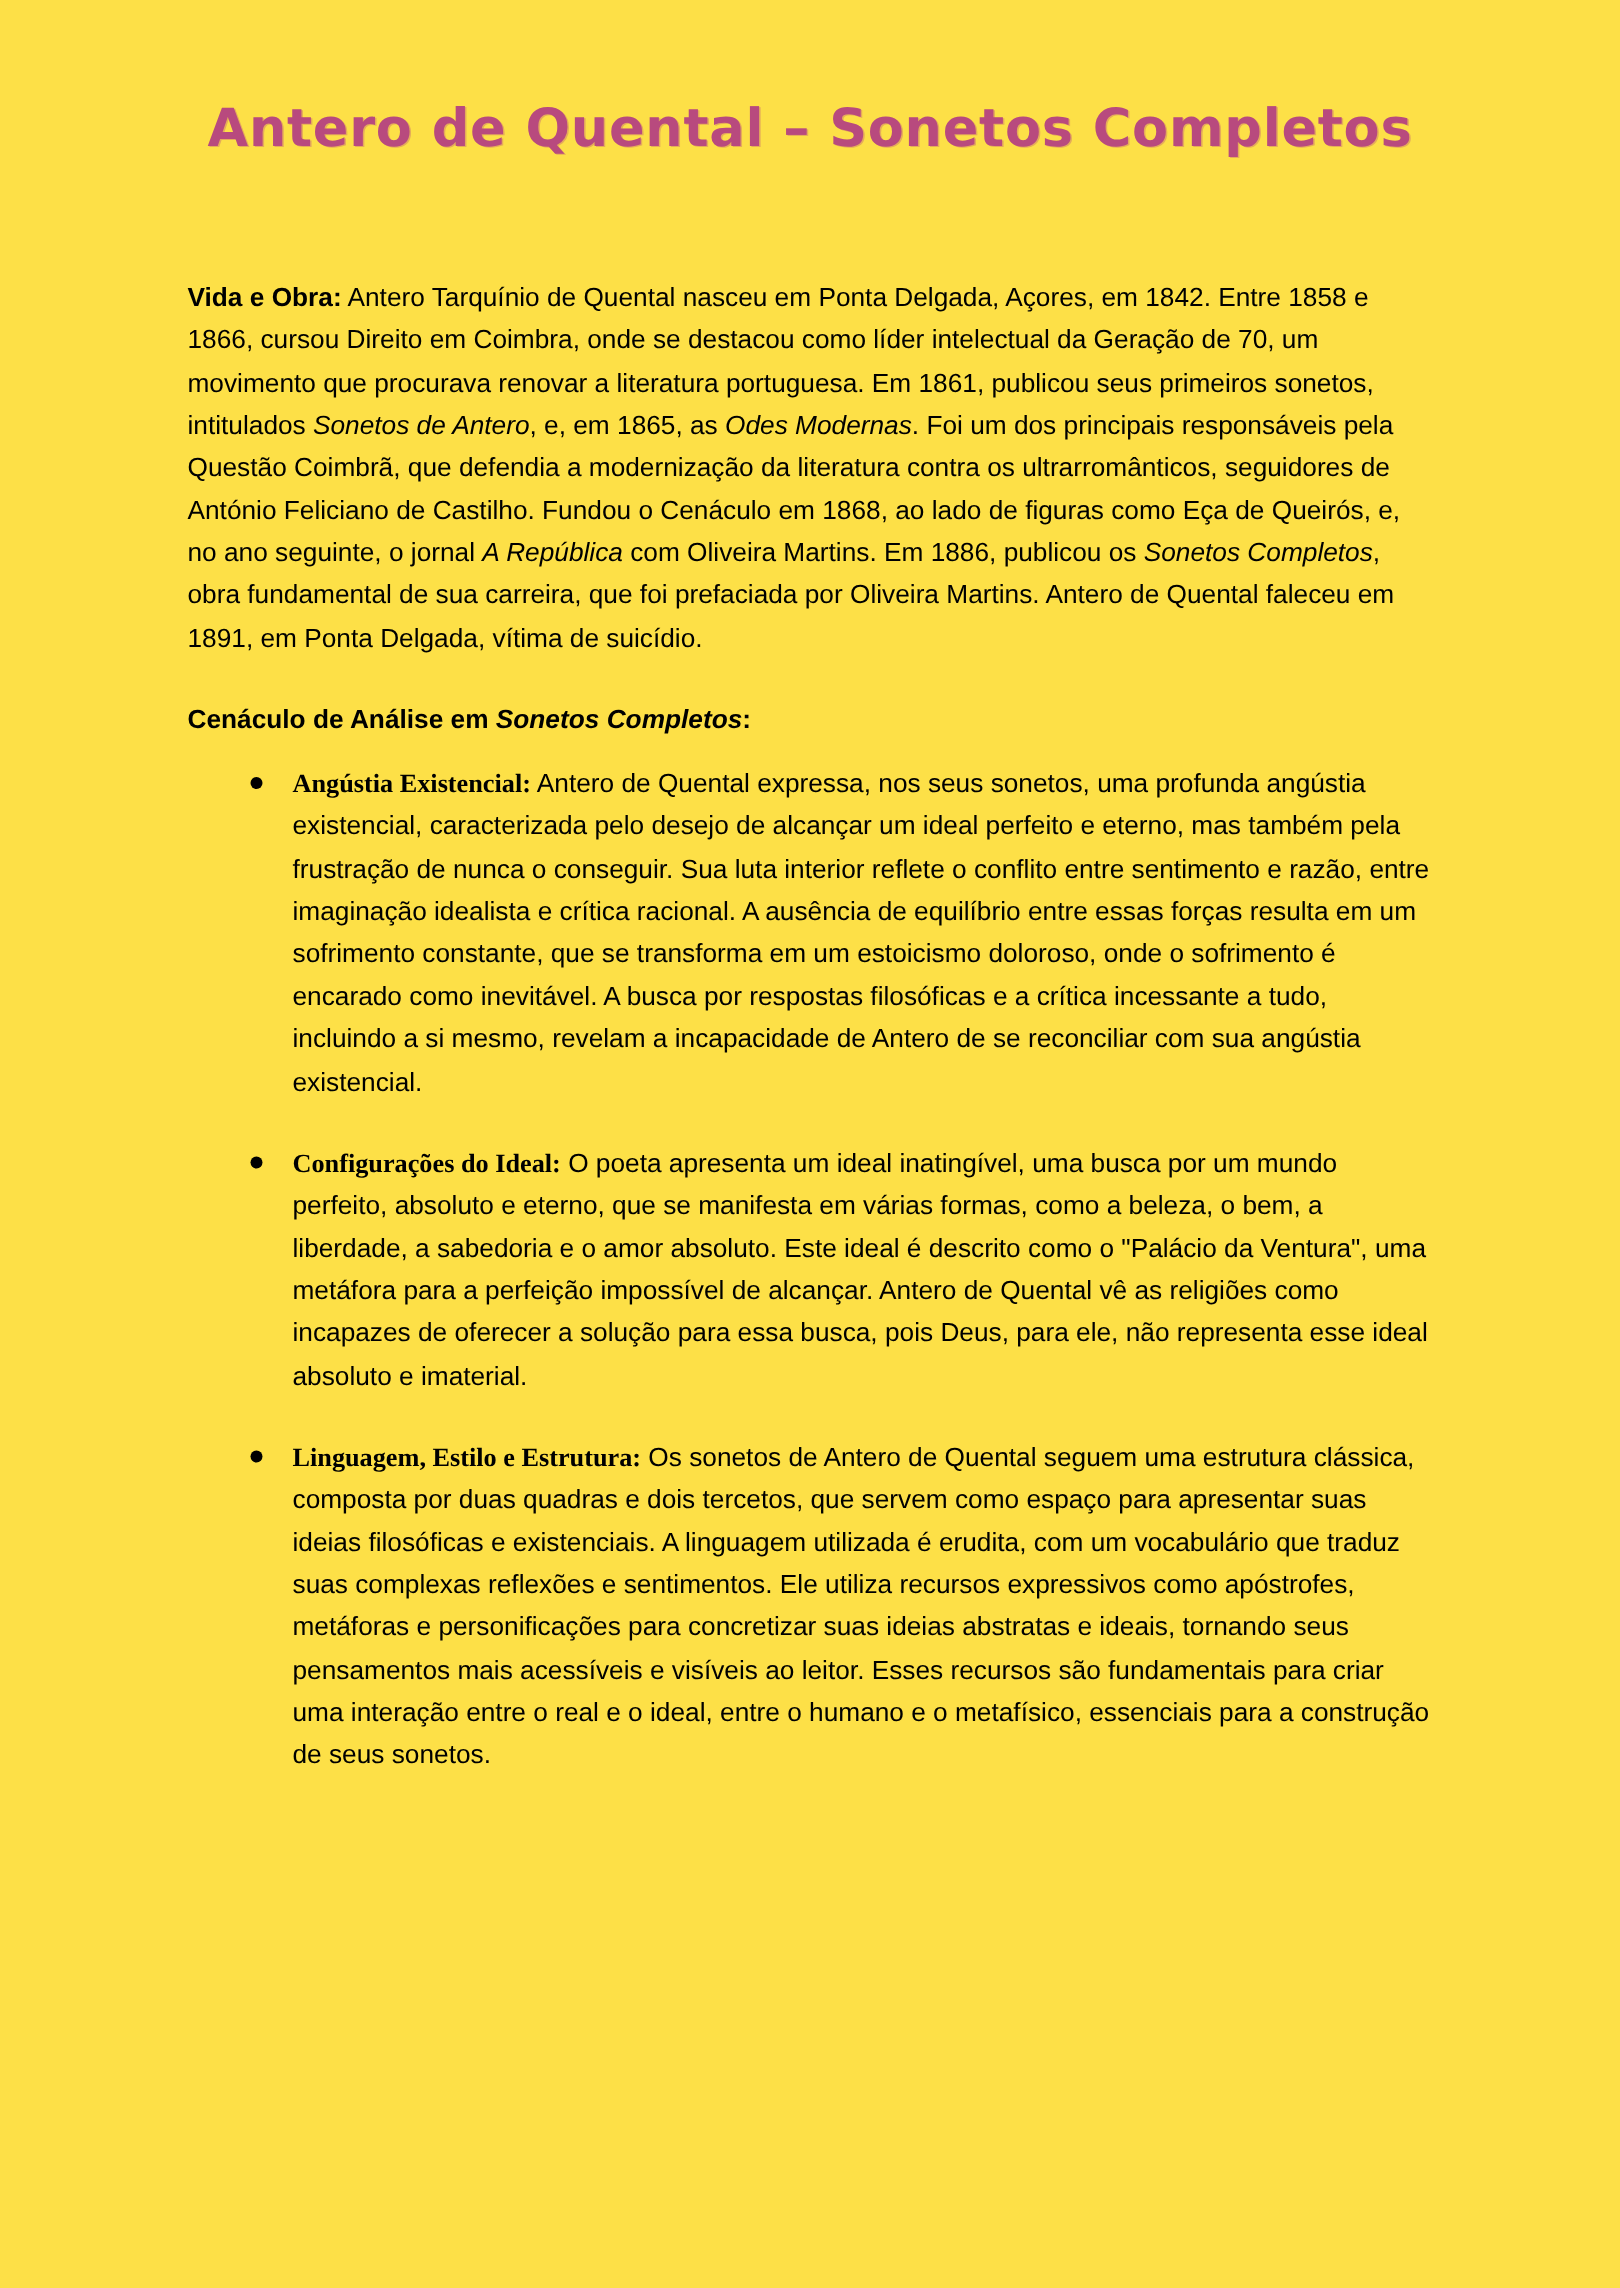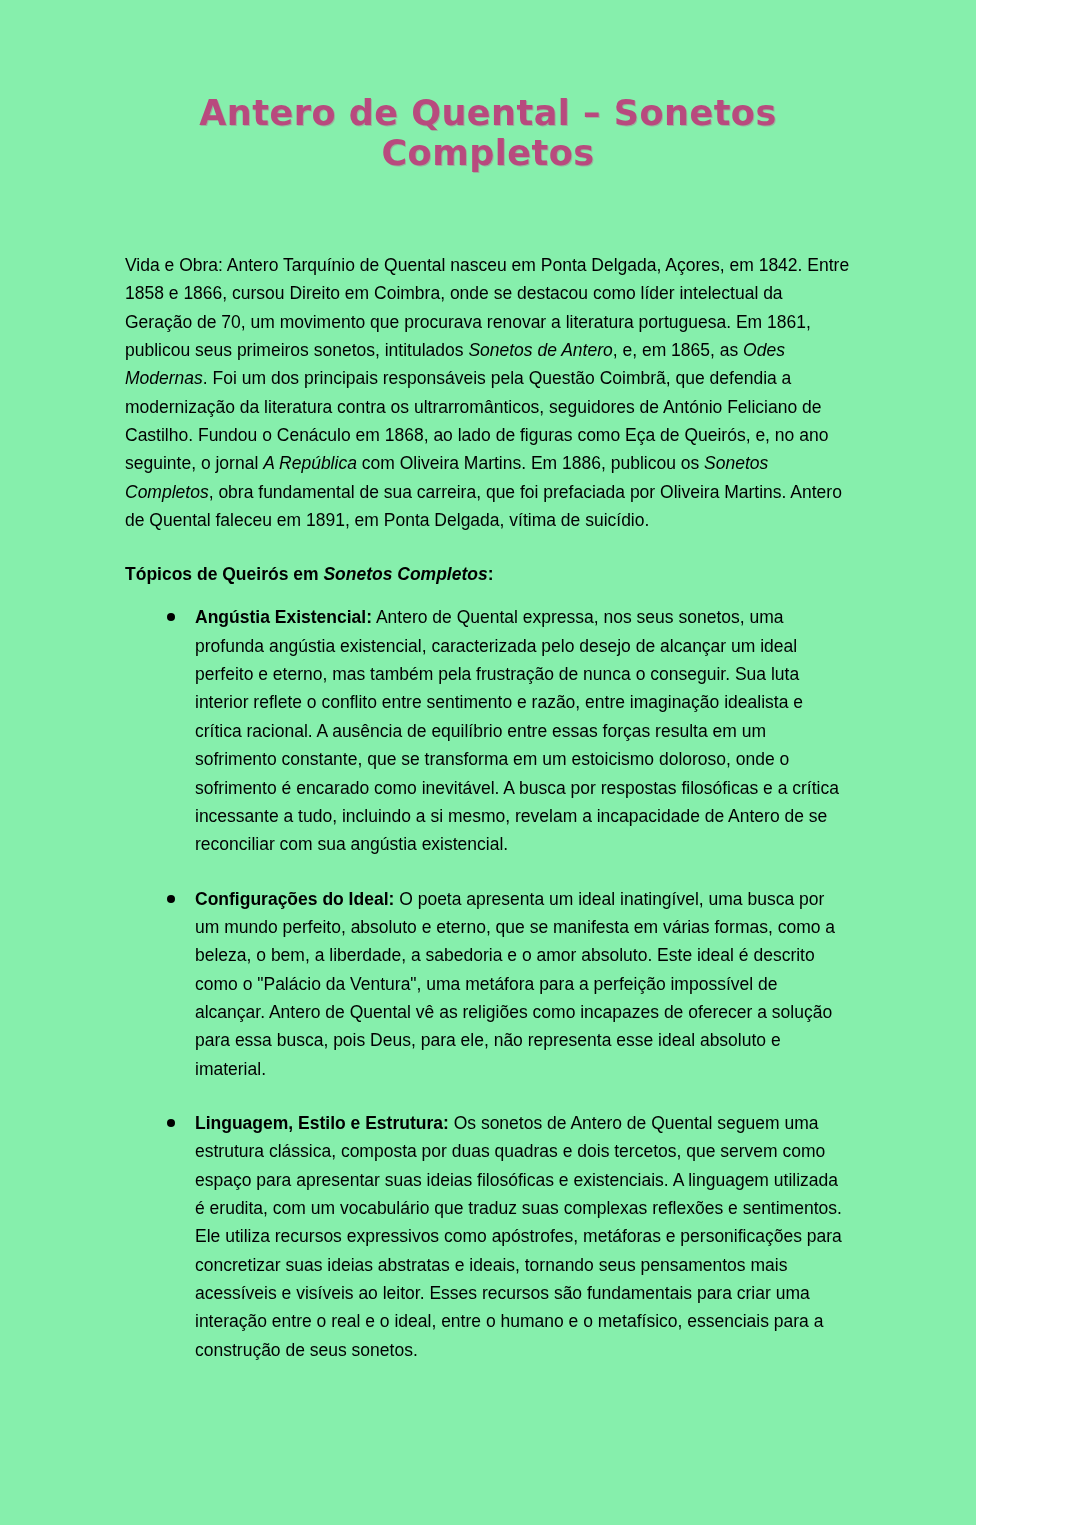--- a/index.html
+++ b/index.html
@@ -7,25 +7,25 @@
     padding: 0;
     background: #ffffff;
   }
   body {
     width: 1080px;
     min-height: 1525px;
     font-family: "Liberation Sans", sans-serif;
     color: #000000;
   }
   .page {
-    width: 976px;
+    width: 1080px;
     min-height: 1525px;
     box-sizing: border-box;
-    padding: 93px 125px 60px 125px;
-    background: #86efac;
+    padding: 66px 125px 60px 125px;
+    background: #fde047;
   }
   .doc-title {
     text-align: center;
     color: #b84a7e;
     font-size: 35px;
     font-weight: bold;
     letter-spacing: 0.5px;
     margin: 0 0 78px 0;
     font-family: "DejaVu Sans", sans-serif;
     text-shadow: 1px 1px 0 rgba(184,74,126,0.35);
@@ -35,21 +35,21 @@
     font-weight: bold;
     margin: 0 0 22px 0;
     line-height: 1.45;
   }
   .body-par {
     font-size: 17.5px;
     line-height: 1.62;
     margin: 0 0 30px 0;
     text-align: left;
   }
-  .body-par b { font-weight: normal; }
+  .body-par b { font-weight: bold; }
   .body-par i { }
   .topics-heading {
     font-size: 17.5px;
     font-weight: bold;
     margin: 0 0 18px 0;
   }
   .topics-heading i { font-style: italic; }
   ul.topics {
     list-style: none;
     margin: 0;
@@ -67,33 +67,34 @@
     position: absolute;
     left: 0;
     top: 10px;
     width: 8px;
     height: 8px;
     background: #000;
     border-radius: 50%;
   }
   ul.topics > li .lead {
     font-weight: bold;
+    font-family: Liberation Serif, serif;
   }
 </style>
 </head>
 <body>
 
 <div class="page">
 
   <h1 class="doc-title">Antero de Quental – Sonetos Completos</h1>
 
 
   <p class="body-par"><b>Vida e Obra:</b><span> Antero Tarquínio de Quental nasceu em Ponta Delgada, Açores, em 1842. Entre 1858 e 1866, cursou Direito em Coimbra, onde se destacou como líder intelectual da Geração de 70, um movimento que procurava renovar a literatura portuguesa. Em 1861, publicou seus primeiros sonetos, intitulados </span><i>Sonetos de Antero</i><span>, e, em 1865, as </span><i>Odes Modernas</i><span>. Foi um dos principais responsáveis pela Questão Coimbrã, que defendia a modernização da literatura contra os ultrarromânticos, seguidores de António Feliciano de Castilho. Fundou o Cenáculo em 1868, ao lado de figuras como Eça de Queirós, e, no ano seguinte, o jornal </span><i>A República</i><span> com Oliveira Martins. Em 1886, publicou os </span><i>Sonetos Completos</i><span>, obra fundamental de sua carreira, que foi prefaciada por Oliveira Martins. Antero de Quental faleceu em 1891, em Ponta Delgada, vítima de suicídio.</span></p>
 
-  <h3 class="topics-heading"><span>Tópicos de Queirós em </span><i>Sonetos Completos</i><span>:</span></h3>
+  <h3 class="topics-heading"><span>Cenáculo de Análise em </span><i>Sonetos Completos</i><span>:</span></h3>
 
   <ul class="topics">
     <li><span class="lead">Angústia Existencial:</span><span> Antero de Quental expressa, nos seus sonetos, uma profunda angústia existencial, caracterizada pelo desejo de alcançar um ideal perfeito e eterno, mas também pela frustração de nunca o conseguir. Sua luta interior reflete o conflito entre sentimento e razão, entre imaginação idealista e crítica racional. A ausência de equilíbrio entre essas forças resulta em um sofrimento constante, que se transforma em um estoicismo doloroso, onde o sofrimento é encarado como inevitável. A busca por respostas filosóficas e a crítica incessante a tudo, incluindo a si mesmo, revelam a incapacidade de Antero de se reconciliar com sua angústia existencial.</span></li>
     <li><span class="lead">Configurações do Ideal:</span><span> O poeta apresenta um ideal inatingível, uma busca por um mundo perfeito, absoluto e eterno, que se manifesta em várias formas, como a beleza, o bem, a liberdade, a sabedoria e o amor absoluto. Este ideal é descrito como o "Palácio da Ventura", uma metáfora para a perfeição impossível de alcançar. Antero de Quental vê as religiões como incapazes de oferecer a solução para essa busca, pois Deus, para ele, não representa esse ideal absoluto e imaterial.</span></li>
     <li><span class="lead">Linguagem, Estilo e Estrutura:</span><span> Os sonetos de Antero de Quental seguem uma estrutura clássica, composta por duas quadras e dois tercetos, que servem como espaço para apresentar suas ideias filosóficas e existenciais. A linguagem utilizada é erudita, com um vocabulário que traduz suas complexas reflexões e sentimentos. Ele utiliza recursos expressivos como apóstrofes, metáforas e personificações para concretizar suas ideias abstratas e ideais, tornando seus pensamentos mais acessíveis e visíveis ao leitor. Esses recursos são fundamentais para criar uma interação entre o real e o ideal, entre o humano e o metafísico, essenciais para a construção de seus sonetos.</span></li>
   </ul>
 
 </div>
 
 </body></html>

